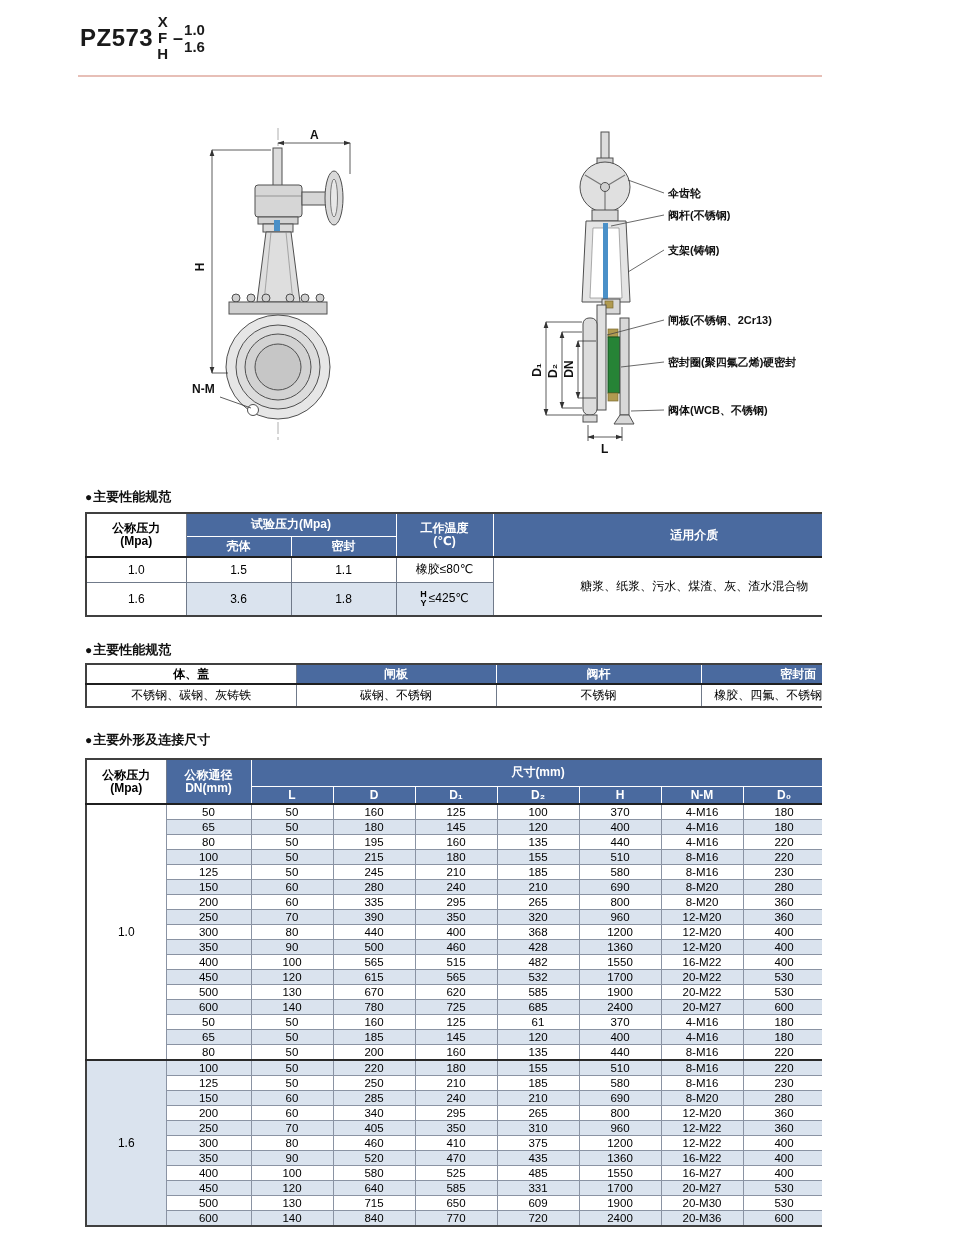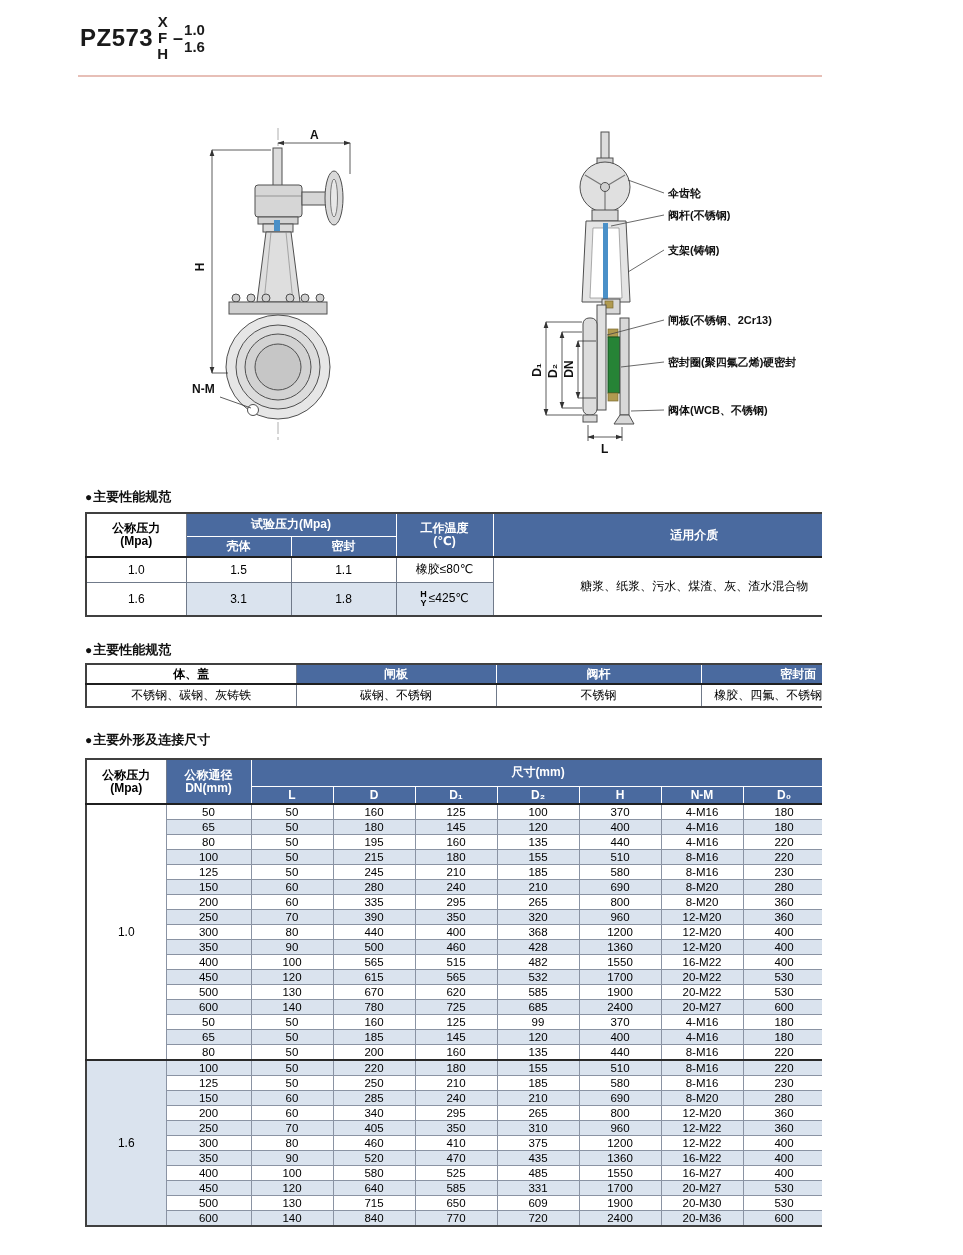--- a/index.html
+++ b/index.html
@@ -239,21 +239,21 @@
     <tbody>
       <tr class="dr1 databorder">
         <td>1.0</td>
         <td>1.5</td>
         <td>1.1</td>
         <td>橡胶≤80℃</td>
         <td rowspan="2">糖浆、纸浆、污水、煤渣、灰、渣水混合物</td>
       </tr>
       <tr class="dr2">
         <td>1.6</td>
-        <td class="shaded">3.1</td>
+        <td class="shaded">3.6</td>
         <td class="shaded">1.8</td>
         <td class="shaded">
           <span class="hy">
               <span>H</span>
               <span>Y</span>
             </span><span>≤425℃</span>
         </td>
       </tr>
     </tbody>
   </table>
@@ -481,21 +481,21 @@
           <td>2400</td>
           <td>20-M27</td>
           <td>600</td>
           <td></td>
         </tr>
         <tr>
           <td>50</td>
           <td>50</td>
           <td>160</td>
           <td>125</td>
-          <td>99</td>
+          <td>61</td>
           <td>370</td>
           <td>4-M16</td>
           <td>180</td>
           <td></td>
         </tr>
         <tr class="stripe">
           <td>65</td>
           <td>50</td>
           <td>185</td>
           <td>145</td>

